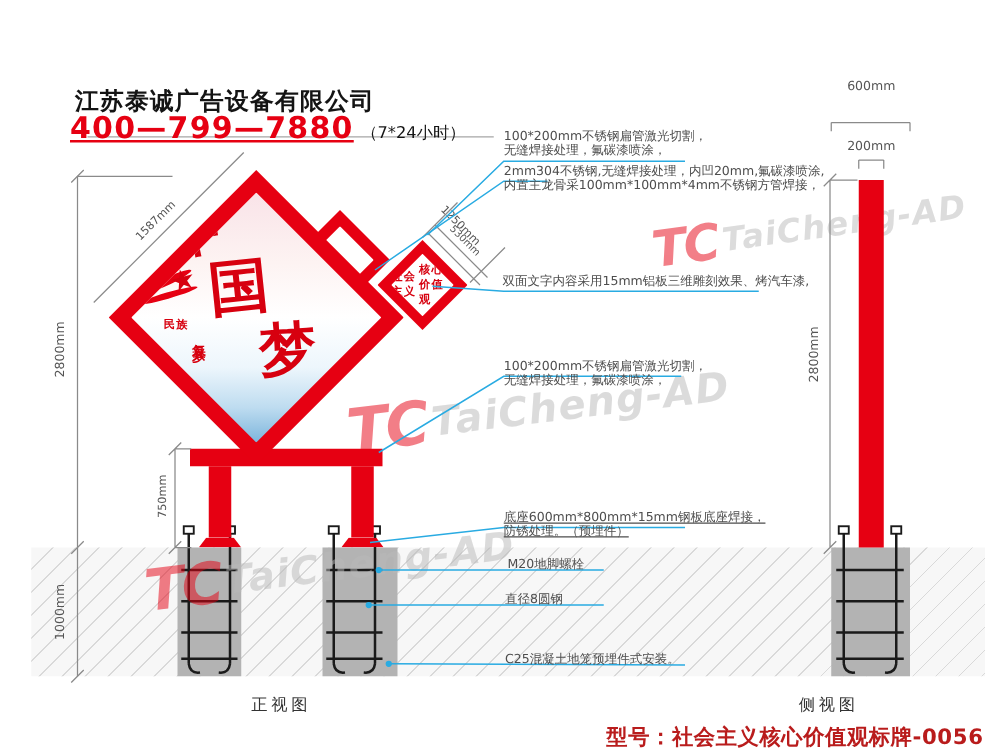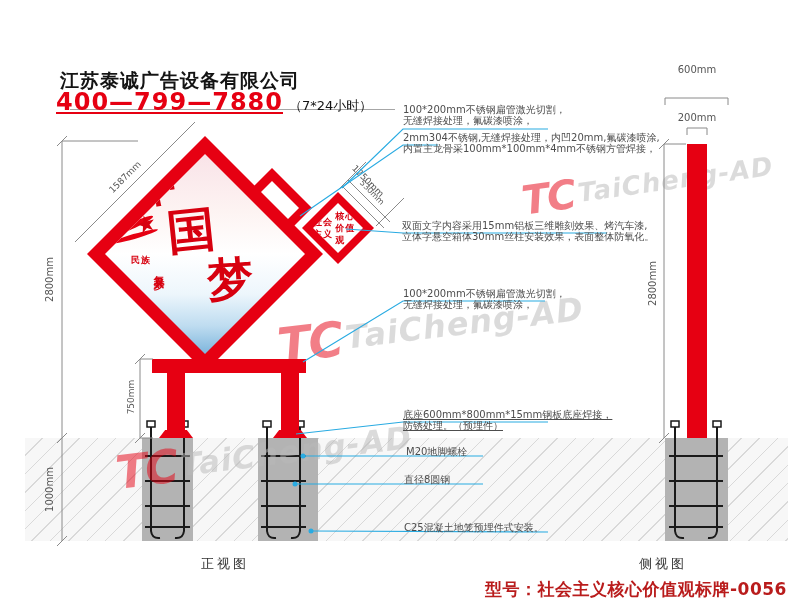--- a/index.html
+++ b/index.html
@@ -165,21 +165,20 @@
   <div class="abs note nowrap" style="left:403px;top:78px;">
     <div>100*200mm不锈钢扁管激光切割，</div>
     <div>无缝焊接处理，氟碳漆喷涂，</div>
   </div>
   <div class="abs note nowrap" style="left:403px;top:106px;">
     <div>2mm304不锈钢,无缝焊接处理，内凹20mm,氟碳漆喷涂,</div>
     <div>内置主龙骨采100mm*100mm*4mm不锈钢方管焊接，</div>
   </div>
   <div class="abs note nowrap" style="left:402px;top:194px;">
     <div>双面文字内容采用15mm铝板三维雕刻效果、烤汽车漆,</div>
-    <div>立体字悬空箱体30mm丝柱安装效果，表面整体防氧化。</div>
   </div>
   <div class="abs note nowrap" style="left:403px;top:262px;">
     <div>100*200mm不锈钢扁管激光切割，</div>
     <div>无缝焊接处理，氟碳漆喷涂，</div>
   </div>
   <div class="abs note nowrap" style="left:403px;top:383px;text-decoration:underline;">
     <div>底座600mm*800mm*15mm钢板底座焊接，</div>
     <div>防锈处理。（预埋件）</div>
   </div>
   <div class="abs note nowrap" style="left:406px;top:420px;">

